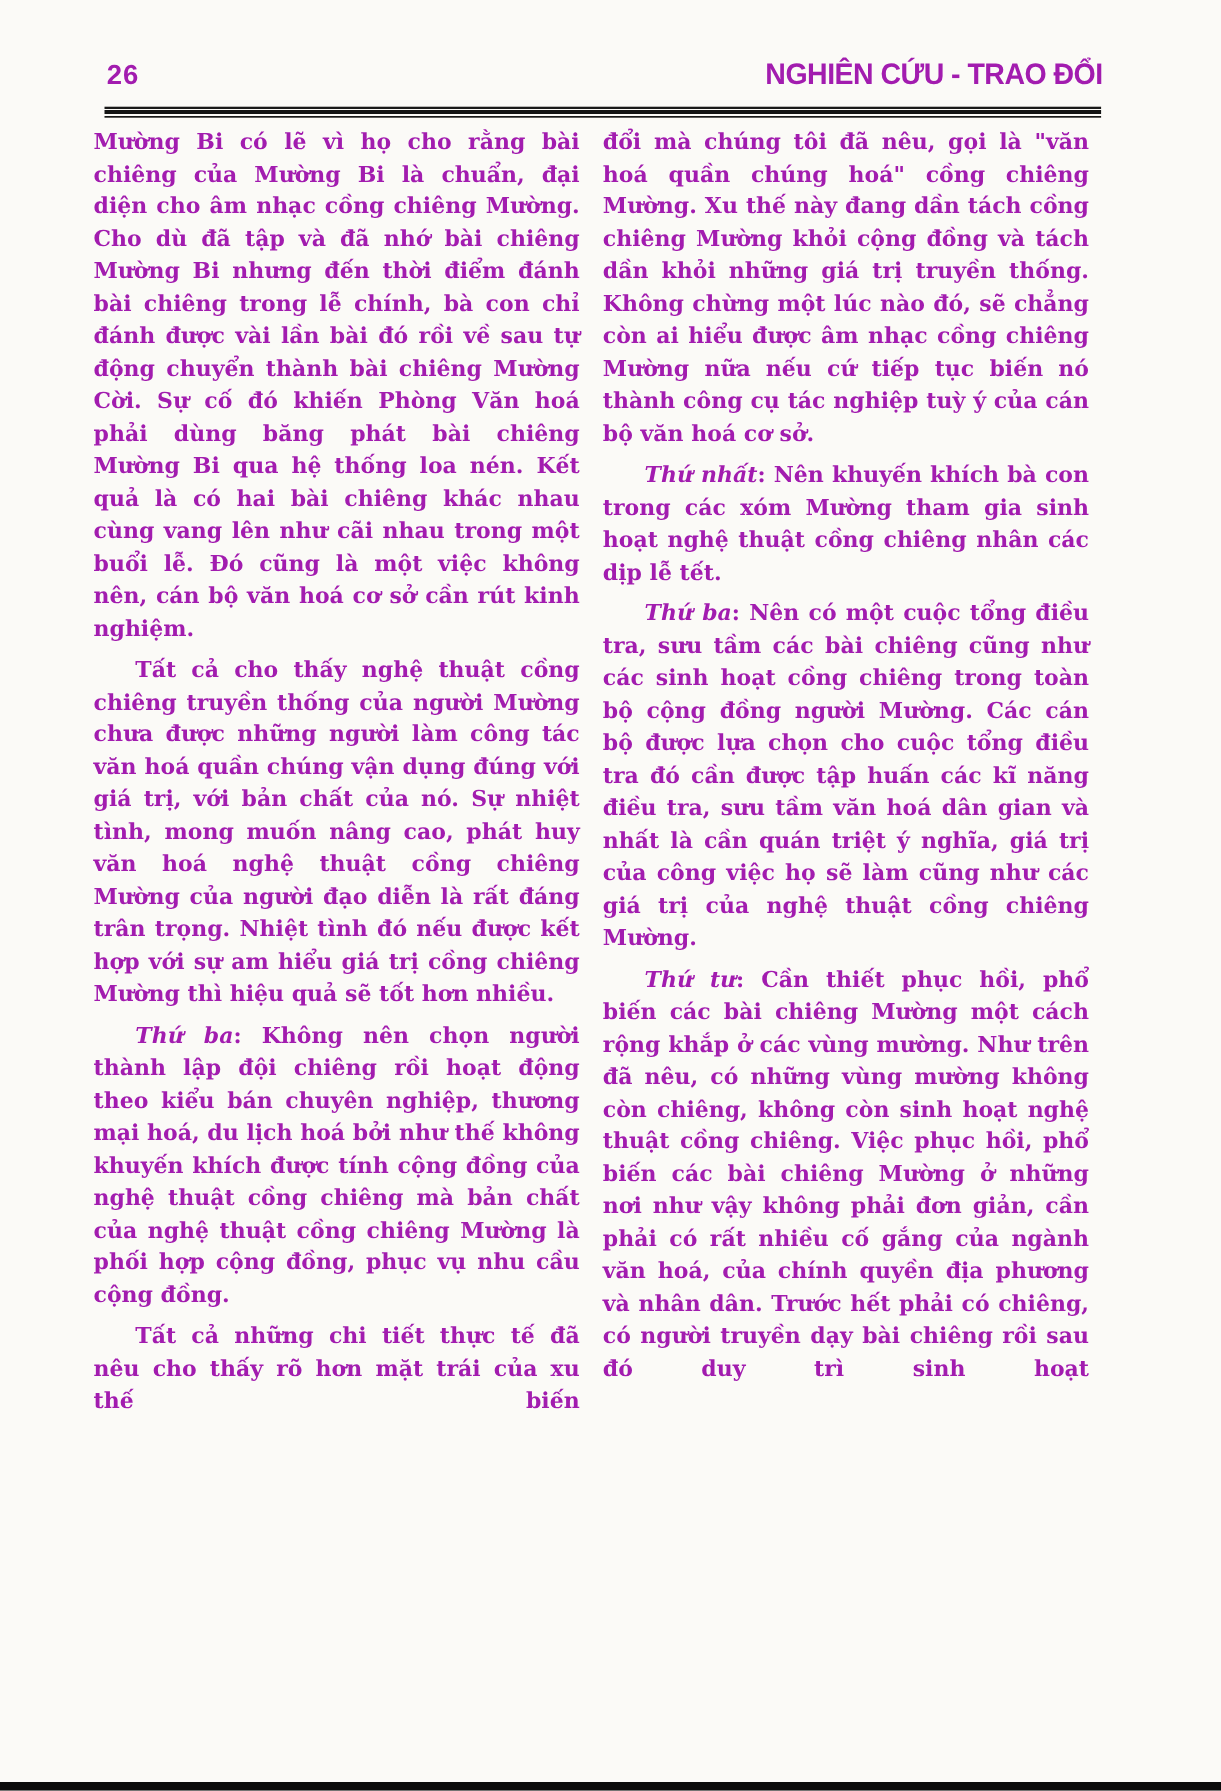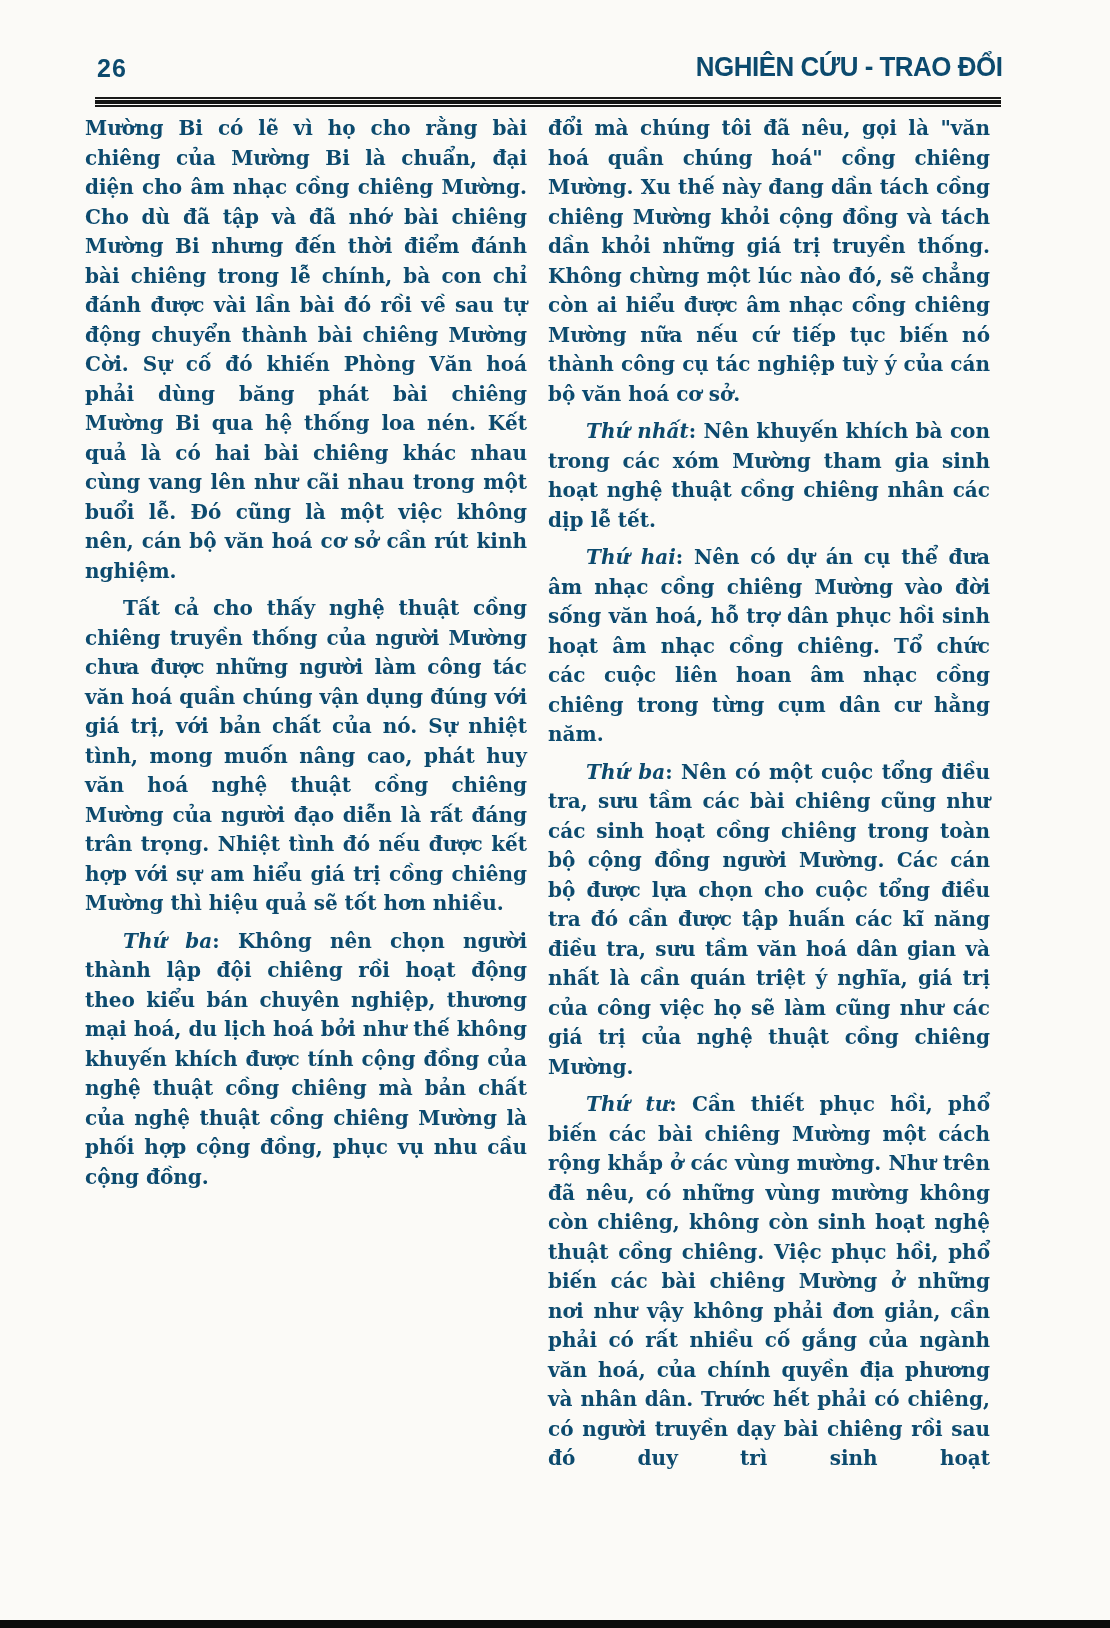--- a/index.html
+++ b/index.html
@@ -2,21 +2,21 @@
 <html lang="vi"><head>
 <meta charset="utf-8">
 <style>
   html, body { margin: 0; padding: 0; background: #888; }
   .page {
     position: relative;
     width: 1110px;
     height: 1628px;
     margin: 0 auto;
     background: #fbfaf7;
-    color: #0c4a6e;
+    color: #a21caf;
     font-family: "DejaVu Serif", serif;
     overflow: hidden;
   }
   
   .header {
     position: absolute;
     top: 52px;
     left: 97px;
     width: 905px;
     display: flex;
@@ -97,25 +97,25 @@
     <span class="header-title">NGHIÊN CỨU - TRAO ĐỔI</span>
   </div>
 
   <div class="header-rule"></div>
 
   <div class="columns">
       <div class="col">
         <p class="para">Mường Bi có lẽ vì họ cho rằng bài chiêng của Mường Bi là chuẩn, đại diện cho âm nhạc cồng chiêng Mường. Cho dù đã tập và đã nhớ bài chiêng Mường Bi nhưng đến thời điểm đánh bài chiêng trong lễ chính, bà con chỉ đánh được vài lần bài đó rồi về sau tự động chuyển thành bài chiêng Mường Cời. Sự cố đó khiến Phòng Văn hoá phải dùng băng phát bài chiêng Mường Bi qua hệ thống loa nén. Kết quả là có hai bài chiêng khác nhau cùng vang lên như cãi nhau trong một buổi lễ. Đó cũng là một việc không nên, cán bộ văn hoá cơ sở cần rút kinh nghiệm.</p>
         <p class="para indent">Tất cả cho thấy nghệ thuật cồng chiêng truyền thống của người Mường chưa được những người làm công tác văn hoá quần chúng vận dụng đúng với giá trị, với bản chất của nó. Sự nhiệt tình, mong muốn nâng cao, phát huy văn hoá nghệ thuật cồng chiêng Mường của người đạo diễn là rất đáng trân trọng. Nhiệt tình đó nếu được kết hợp với sự am hiểu giá trị cồng chiêng Mường thì hiệu quả sẽ tốt hơn nhiều.</p>
         <p class="para indent"><i>Thứ ba</i>: Không nên chọn người thành lập đội chiêng rồi hoạt động theo kiểu bán chuyên nghiệp, thương mại hoá, du lịch hoá bởi như thế không khuyến khích được tính cộng đồng của nghệ thuật cồng chiêng mà bản chất của nghệ thuật cồng chiêng Mường là phối hợp cộng đồng, phục vụ nhu cầu cộng đồng.</p>
+        <p class="para indent cont">Tất cả những chi tiết thực tế đã nêu cho thấy rõ hơn mặt trái của xu thế biến</p>
       </div>
       <div class="col">
         <p class="para">đổi mà chúng tôi đã nêu, gọi là "văn hoá quần chúng hoá" cồng chiêng Mường. Xu thế này đang dần tách cồng chiêng Mường khỏi cộng đồng và tách dần khỏi những giá trị truyền thống. Không chừng một lúc nào đó, sẽ chẳng còn ai hiểu được âm nhạc cồng chiêng Mường nữa nếu cứ tiếp tục biến nó thành công cụ tác nghiệp tuỳ ý của cán bộ văn hoá cơ sở.</p>
         <p class="para indent"><i>Thứ nhất</i>: Nên khuyến khích bà con trong các xóm Mường tham gia sinh hoạt nghệ thuật cồng chiêng nhân các dịp lễ tết.</p>
-        <p class="para indent"><i>Thứ hai</i>: Nên có dự án cụ thể đưa âm nhạc cồng chiêng Mường vào đời sống văn hoá, hỗ trợ dân phục hồi sinh hoạt âm nhạc cồng chiêng. Tổ chức các cuộc liên hoan âm nhạc cồng chiêng trong từng cụm dân cư hằng năm.</p>
         <p class="para indent"><i>Thứ ba</i>: Nên có một cuộc tổng điều tra, sưu tầm các bài chiêng cũng như các sinh hoạt cồng chiêng trong toàn bộ cộng đồng người Mường. Các cán bộ được lựa chọn cho cuộc tổng điều tra đó cần được tập huấn các kĩ năng điều tra, sưu tầm văn hoá dân gian và nhất là cần quán triệt ý nghĩa, giá trị của công việc họ sẽ làm cũng như các giá trị của nghệ thuật cồng chiêng Mường.</p>
         <p class="para indent cont"><i>Thứ tư</i>: Cần thiết phục hồi, phổ biến các bài chiêng Mường một cách rộng khắp ở các vùng mường. Như trên đã nêu, có những vùng mường không còn chiêng, không còn sinh hoạt nghệ thuật cồng chiêng. Việc phục hồi, phổ biến các bài chiêng Mường ở những nơi như vậy không phải đơn giản, cần phải có rất nhiều cố gắng của ngành văn hoá, của chính quyền địa phương và nhân dân. Trước hết phải có chiêng, có người truyền dạy bài chiêng rồi sau đó duy trì sinh hoạt</p>
       </div>
     </div>
 
   <div class="bottom-edge"></div>
 
 </div>
 
 </body></html>

